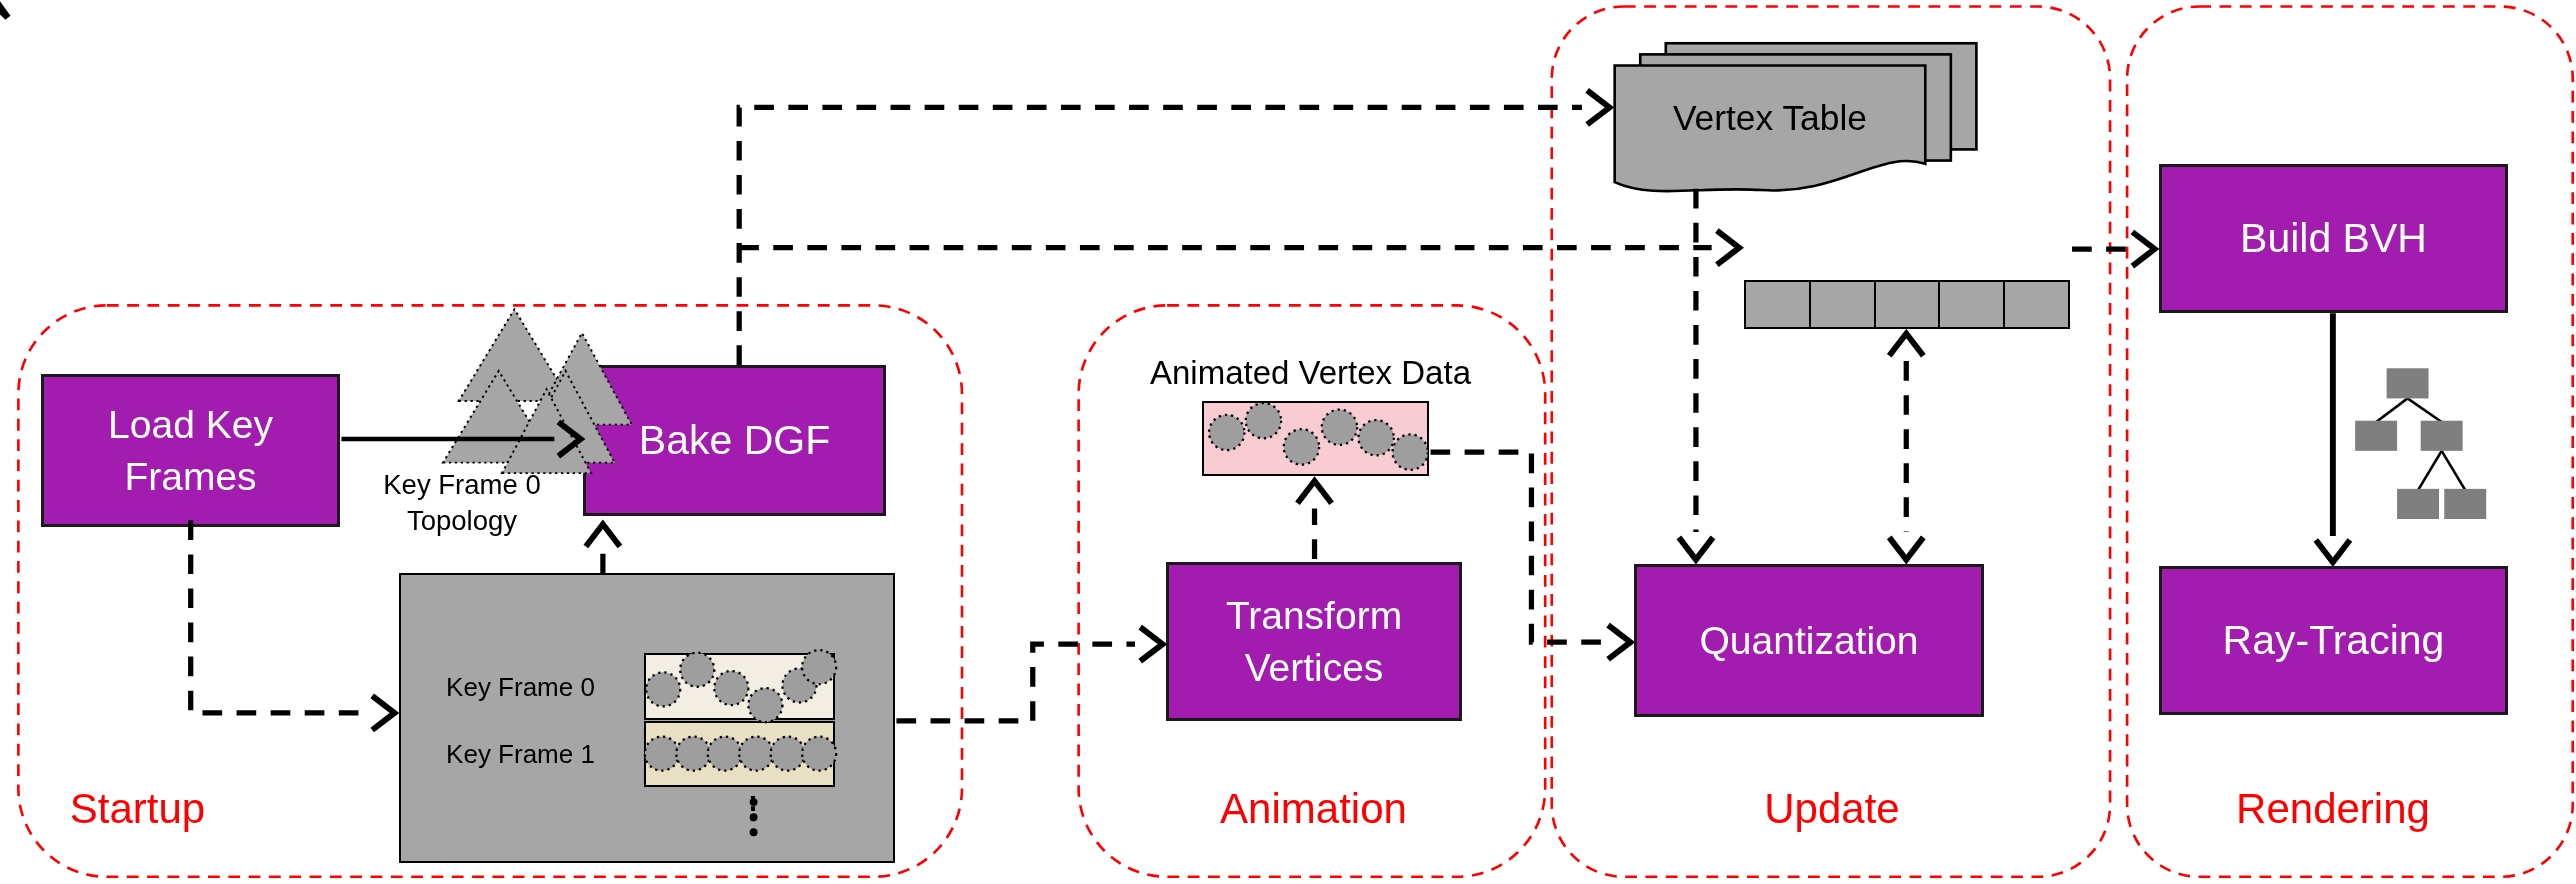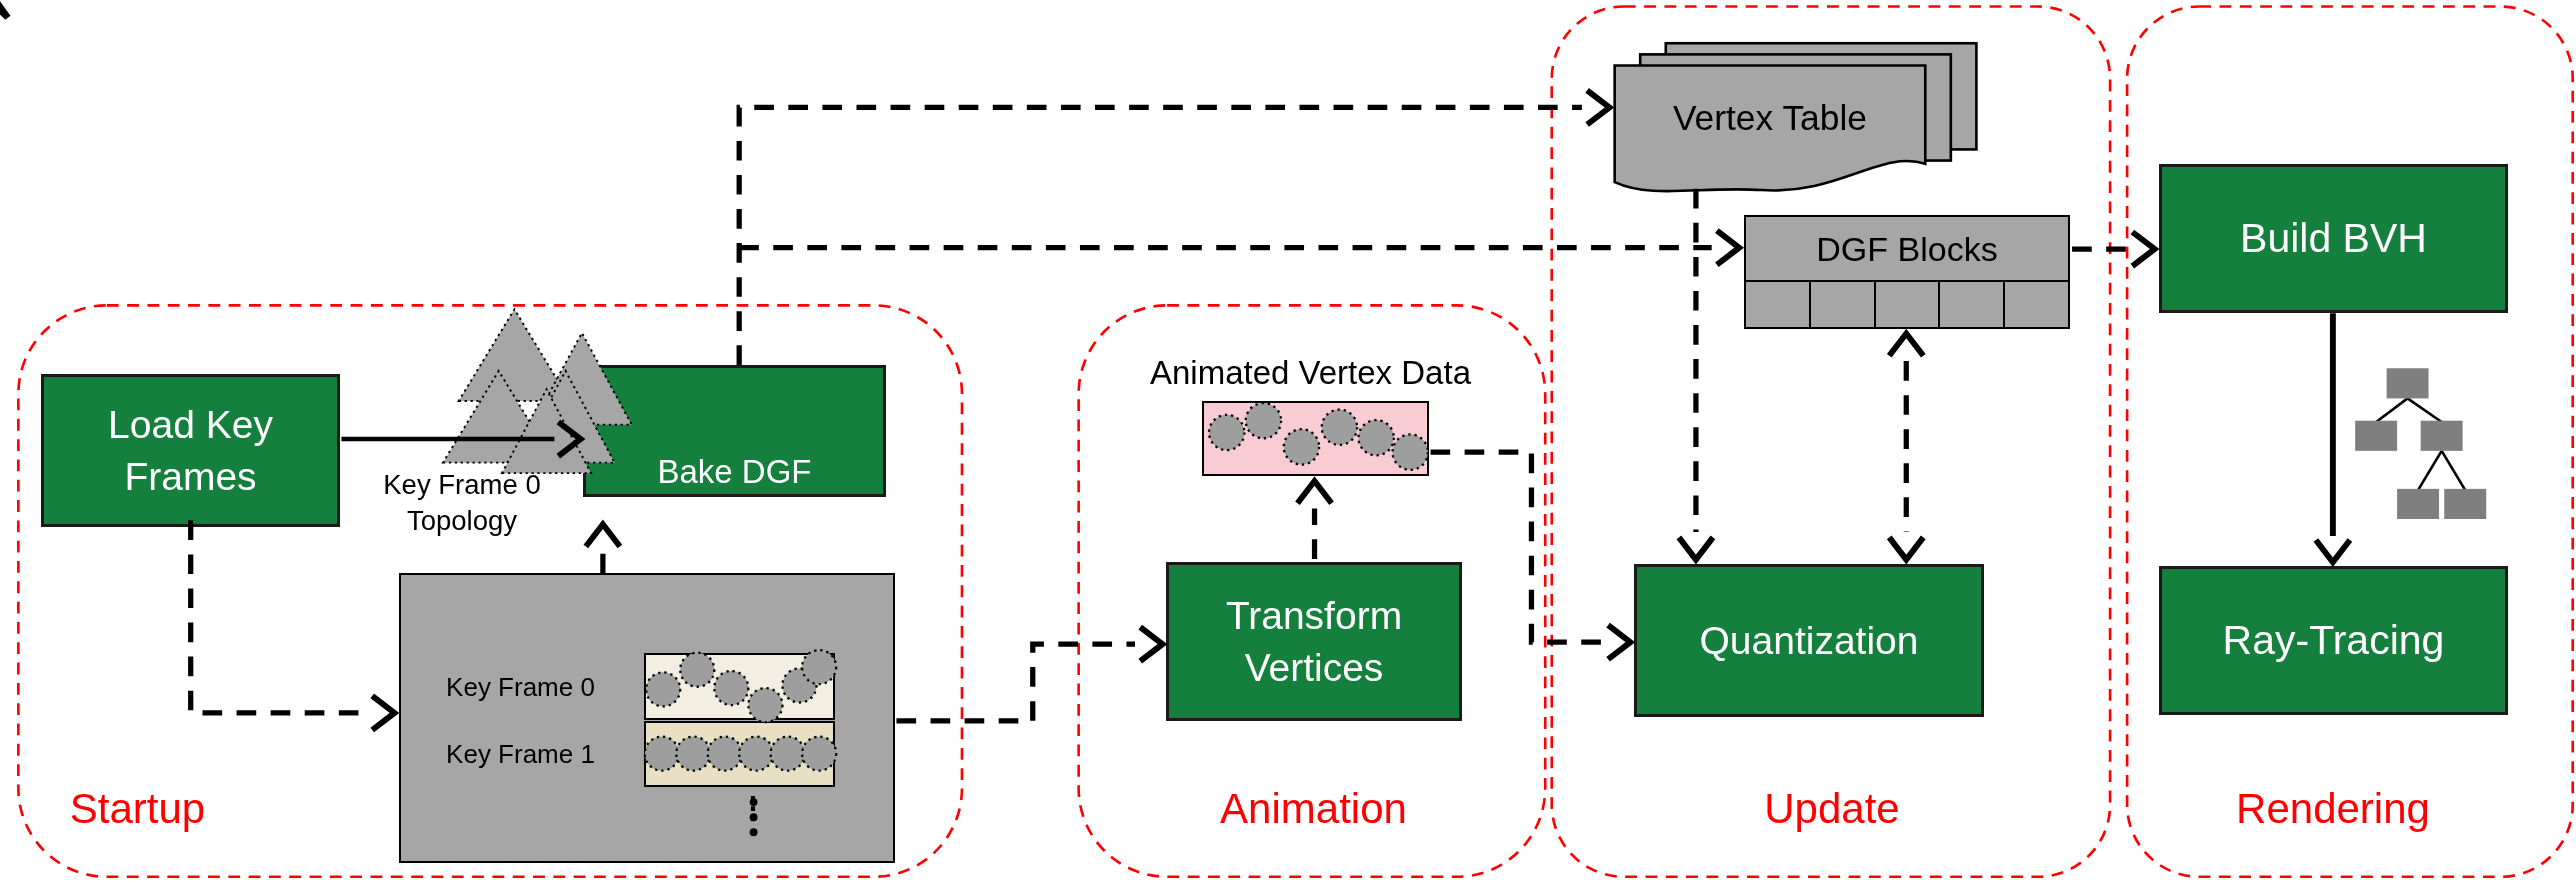--- a/index.html
+++ b/index.html
@@ -5,21 +5,21 @@
   html,body{margin:0;padding:0;background:#fff;}
   .canvas{
     position:relative;
     width:2576px;height:884px;
     background:#ffffff;
     font-family:"Liberation Sans", sans-serif;
     overflow:hidden;
   }
   .canvas > div{position:absolute;box-sizing:border-box;}
   .rednode{
-    background:#15803d;
+    background:#a21caf;
     border:3.3px solid #1a1a1a;
     color:#ffffff;
     display:flex;align-items:center;justify-content:center;
     text-align:center;
     font-size:39px;line-height:1.32;
     z-index:1;
   }
   .graybox{
     background:#a6a6a6;
     border:2.6px solid #000;
@@ -49,41 +49,38 @@
 </style>
 </head>
 <body>
 
 <div class="canvas">
 
   <div class="rednode" style="left:41px;top:366px;width:299px;height:153px;padding:0 22px;margin-top:8px;">
     <span>Load Key Frames</span>
   </div>
 
-  <div class="rednode" style="left:583px;top:365px;width:303px;height:132px;font-size:33px;align-items:flex-end;">
+  <div class="rednode" style="left:583px;top:365px;width:303px;height:151px;font-size:41px;">
     <span>Bake DGF</span>
   </div>
 
   <div class="graybox" style="left:399px;top:573px;width:496px;height:290px;"></div>
   <div class="blacklabel" style="left:419px;top:672px;width:203px;font-size:26px;">Key Frame 0</div>
   <div class="blacklabel" style="left:419px;top:739px;width:203px;font-size:26px;">Key Frame 1</div>
   <div class="rowbox" style="left:644px;top:653px;width:191px;height:67px;background:#f2eee1;"></div>
   <div class="rowbox" style="left:644px;top:721px;width:191px;height:66px;background:#e9e0c3;"></div>
   <div class="blacklabel" style="left:727px;top:790px;width:52px;font-size:30px;font-weight:bold;">⋮</div>
 
   <div class="blacklabel" style="left:1081px;top:354px;width:459px;font-size:33px;">Animated Vertex Data</div>
   <div style="left:1202px;top:401px;width:227px;height:75px;background:#f8ccd2;border:2.6px solid #000;z-index:1;"></div>
 
   <div class="rednode" style="left:1166px;top:562px;width:296px;height:159px;padding:0 27px;">
     <span>Transform Vertices</span>
   </div>
 
-  <div class="graybox" style="left:1744px;top:215px;width:326px;height:68px;display:flex;align-items:center;justify-content:center;">
-    <span class="blacklabel" style="font-size:34px;">DGF Blocks</span>
-  </div>
   <div class="cells" style="left:1744px;top:280px;width:326px;height:49px;">
     <div class="cell"></div>
     <div class="cell"></div>
     <div class="cell"></div>
     <div class="cell"></div>
     <div class="cell"></div>
   </div>
 
   <div class="rednode" style="left:1634px;top:564px;width:350px;height:153px;align-items:center;">
     <span>Quantization</span>

